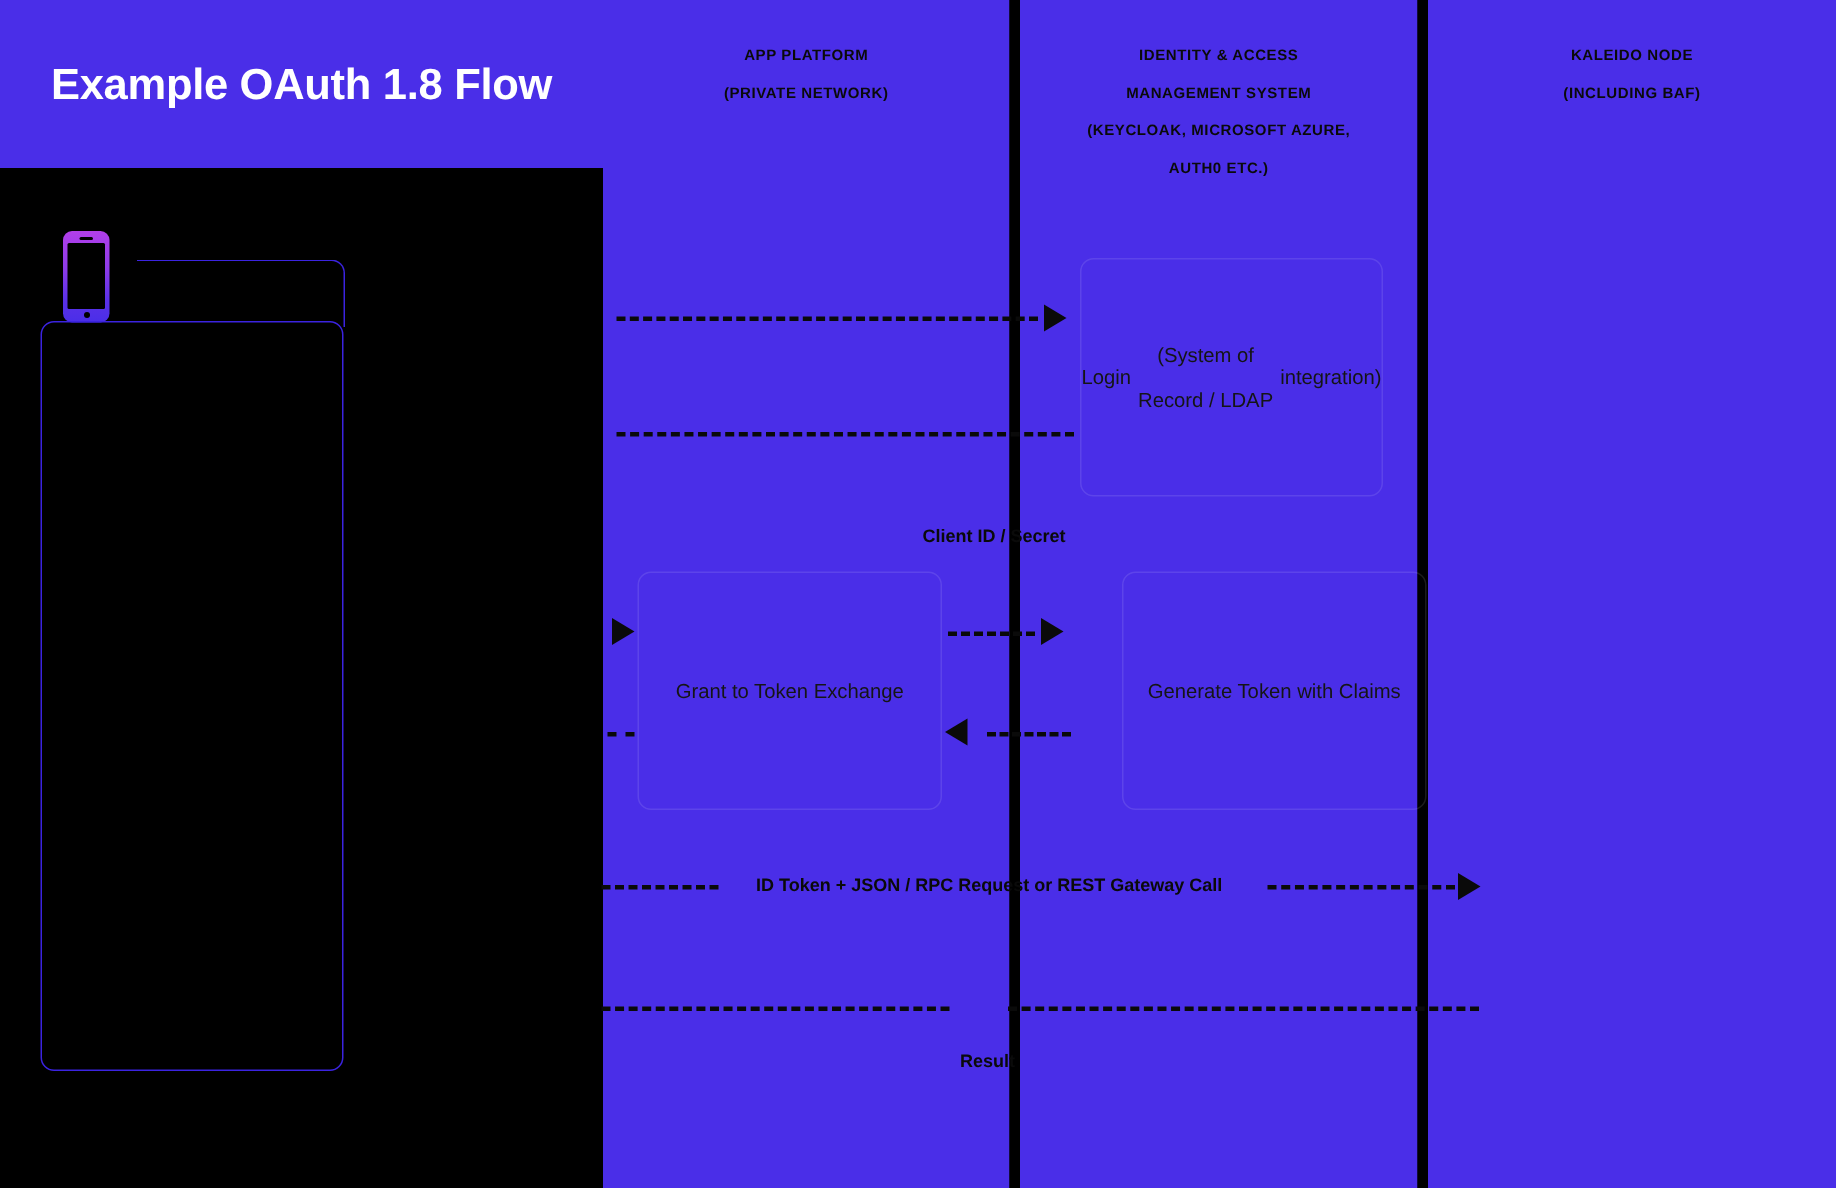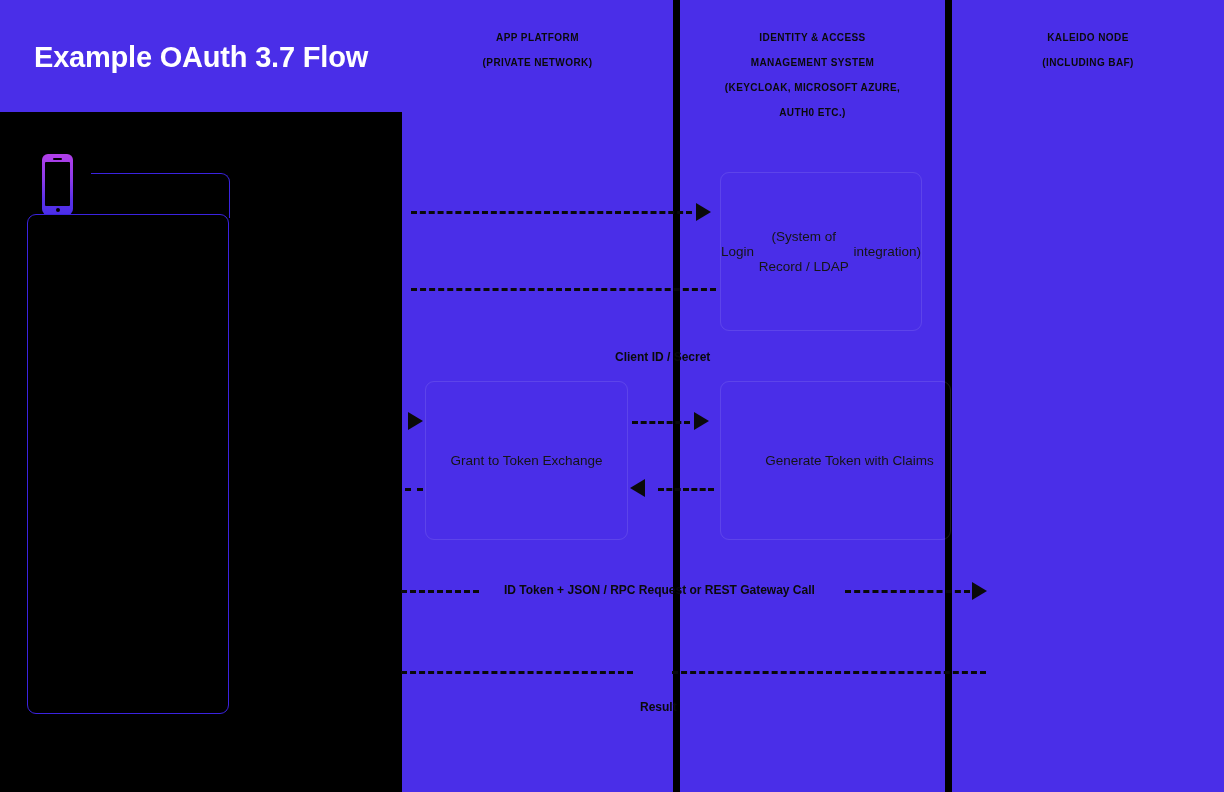--- a/index.html
+++ b/index.html
@@ -79,21 +79,21 @@
     border-radius:9px;
     color:#151515;
     font-size:13.5px;
     line-height:30px;
     text-align:center;
     display:flex;flex-direction:row;
     align-items:center;justify-content:center;
   }
   #box-login{left:720px;top:172px;width:200px;height:157px;}
   #box-grant{left:425px;top:381px;width:201px;height:157px;}
-  #box-generate{left:720px;top:381px;width:201px;height:157px;padding-left:28px;}
+  #box-generate{left:748px;top:381px;width:201px;height:157px;}
   #box-verify{left:999px;top:558px;width:201px;height:157px;}
 
   
   .dline{
     position:absolute;height:0;
     border-top:3.4px dashed #0a0a0a;
   }
   .arrow-r{
     position:absolute;width:0;height:0;
     border-left:15px solid #0a0a0a;
@@ -141,21 +141,21 @@
 <div id="stage">
 
   <div class="col" id="col-app"></div>
   <div class="col" id="col-iam"></div>
   <div class="col" id="col-kal"></div>
 
   <div class="divider" id="div-1"></div>
   <div class="divider" id="div-2"></div>
 
   <div id="title-banner">
-    <div id="title-text">Example OAuth 3.7 Flow</div>
+    <div id="title-text">Example OAuth 1.8 Flow</div>
   </div>
 
   <div class="col-head" id="head-app">
     <div>APP PLATFORM</div>
     <div>(PRIVATE NETWORK)</div>
   </div>
   <div class="col-head" id="head-iam">
     <div>IDENTITY &amp; ACCESS</div>
     <div>MANAGEMENT SYSTEM</div>
     <div>(KEYCLOAK, MICROSOFT AZURE,</div>

